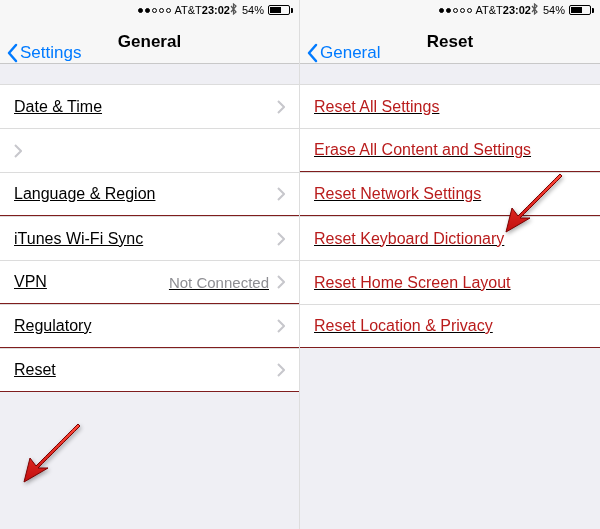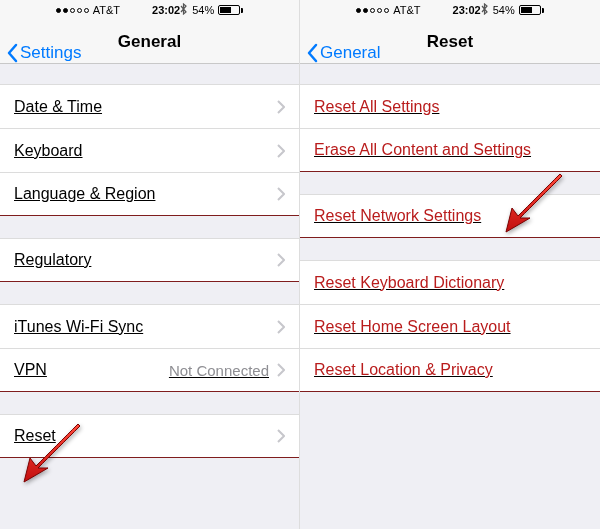--- a/index.html
+++ b/index.html
@@ -24,28 +24,28 @@
     background: #efeff4;
   }
   .screen:last-child { border-right: none; }
 
   
   .statusbar {
     height: 20px;
     background: #f7f7f7;
     display: flex;
     align-items: center;
-    justify-content: center;
+    justify-content: flex-end;
     padding: 0 6px;
     font-size: 11px;
     color: #000;
     border-bottom: 0;
   }
   .sb-left, .sb-right { display: flex; align-items: center; gap: 4px; }
-  .sb-center { font-weight: 600; margin-left: 32px; }
+  .sb-center { font-weight: 600; }
   .sig-dots { display: flex; gap: 2px; }
   .sig-dots span {
     width: 5px; height: 5px; border-radius: 50%;
     border: 1px solid #000; display: inline-block;
   }
   .sig-dots span.fill { background: #000; }
   .bt-icon { font-size: 11px; color: #444; }
   .battery {
     display: inline-flex; align-items: center; gap: 1px;
   }
@@ -93,21 +93,20 @@
   }
   .nav-back .chev svg { display: block; }
 
   
   .list {
     flex: 1;
     overflow: hidden;
     background: #efeff4;
   }
   .group {
-    margin-top: 22px;
   }
   .group:first-child { margin-top: 20px; }
   .cell {
     background: #fff;
     height: 44px;
     display: flex;
     align-items: center;
     padding: 0 14px;
     font-size: 16px;
     color: #000;
@@ -189,60 +188,59 @@
       <div class="group">
         <div class="cell">
           <span class="label">Date &amp; Time</span>
           <span class="disclosure">
             <svg width="8" height="14" viewBox="0 0 8 14">
                 <path d="M1 1 L7 7 L1 13" fill="none" stroke="#c7c7cc" stroke-width="2"></path>
               </svg>
           </span>
         </div>
         <div class="cell">
-          <span class="label">Keyboard</span>
           <span class="disclosure">
             <svg width="8" height="14" viewBox="0 0 8 14">
                 <path d="M1 1 L7 7 L1 13" fill="none" stroke="#c7c7cc" stroke-width="2"></path>
               </svg>
           </span>
         </div>
         <div class="cell">
           <span class="label">Language &amp; Region</span>
-          <span class="disclosure">
-            <svg width="8" height="14" viewBox="0 0 8 14">
-                <path d="M1 1 L7 7 L1 13" fill="none" stroke="#c7c7cc" stroke-width="2"></path>
-              </svg>
-          </span>
-        </div>
-      </div>
-
-      <div class="group">
-        <div class="cell">
-          <span class="label">Regulatory</span>
           <span class="disclosure">
             <svg width="8" height="14" viewBox="0 0 8 14">
                 <path d="M1 1 L7 7 L1 13" fill="none" stroke="#c7c7cc" stroke-width="2"></path>
               </svg>
           </span>
         </div>
       </div>
 
       <div class="group">
         <div class="cell">
           <span class="label">iTunes Wi-Fi Sync</span>
           <span class="disclosure">
             <svg width="8" height="14" viewBox="0 0 8 14">
                 <path d="M1 1 L7 7 L1 13" fill="none" stroke="#c7c7cc" stroke-width="2"></path>
               </svg>
           </span>
         </div>
         <div class="cell">
           <span class="label">VPN</span>
           <span class="detail">Not Connected</span>
+          <span class="disclosure">
+            <svg width="8" height="14" viewBox="0 0 8 14">
+                <path d="M1 1 L7 7 L1 13" fill="none" stroke="#c7c7cc" stroke-width="2"></path>
+              </svg>
+          </span>
+        </div>
+      </div>
+
+      <div class="group">
+        <div class="cell">
+          <span class="label">Regulatory</span>
           <span class="disclosure">
             <svg width="8" height="14" viewBox="0 0 8 14">
                 <path d="M1 1 L7 7 L1 13" fill="none" stroke="#c7c7cc" stroke-width="2"></path>
               </svg>
           </span>
         </div>
       </div>
 
       <div class="group">
         <div class="cell">

